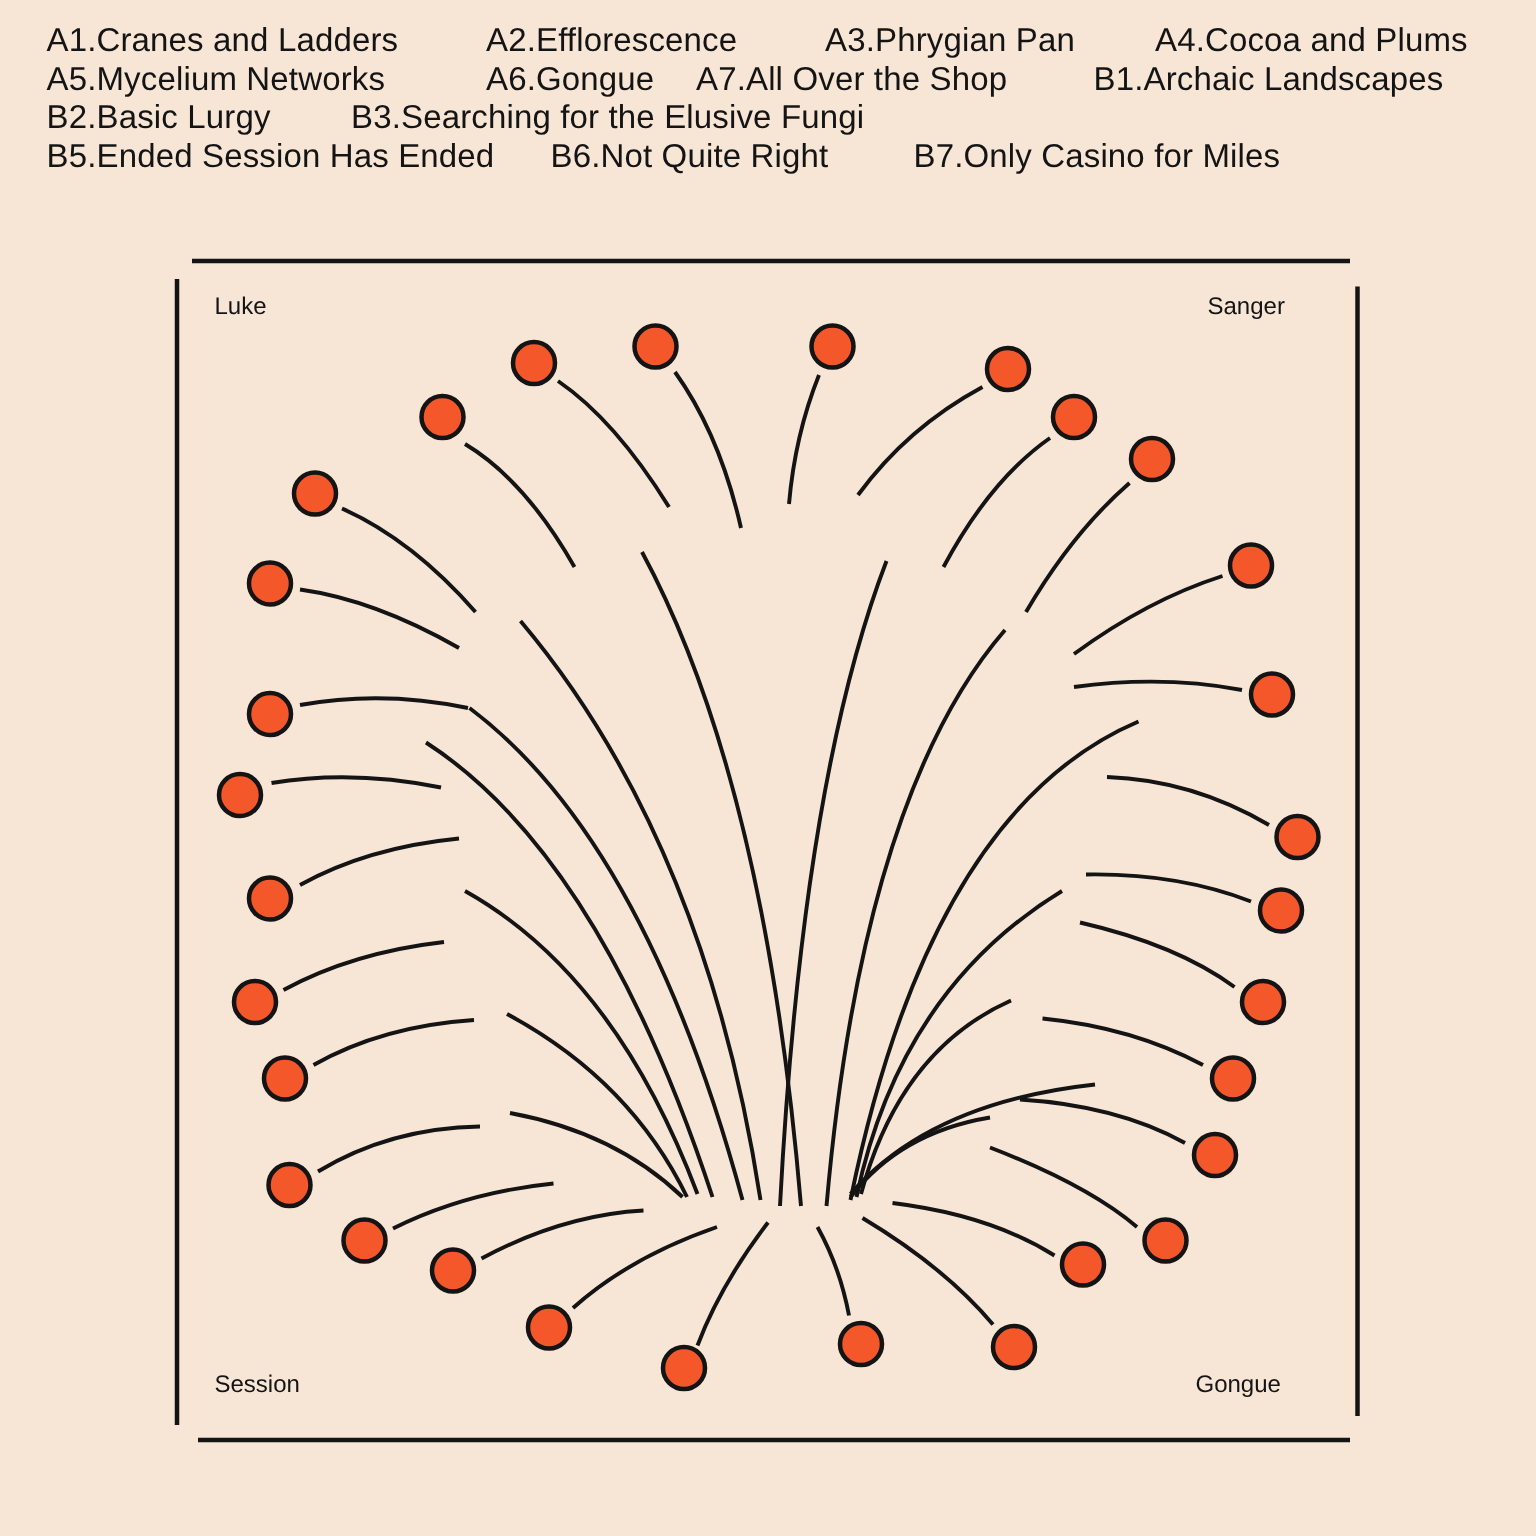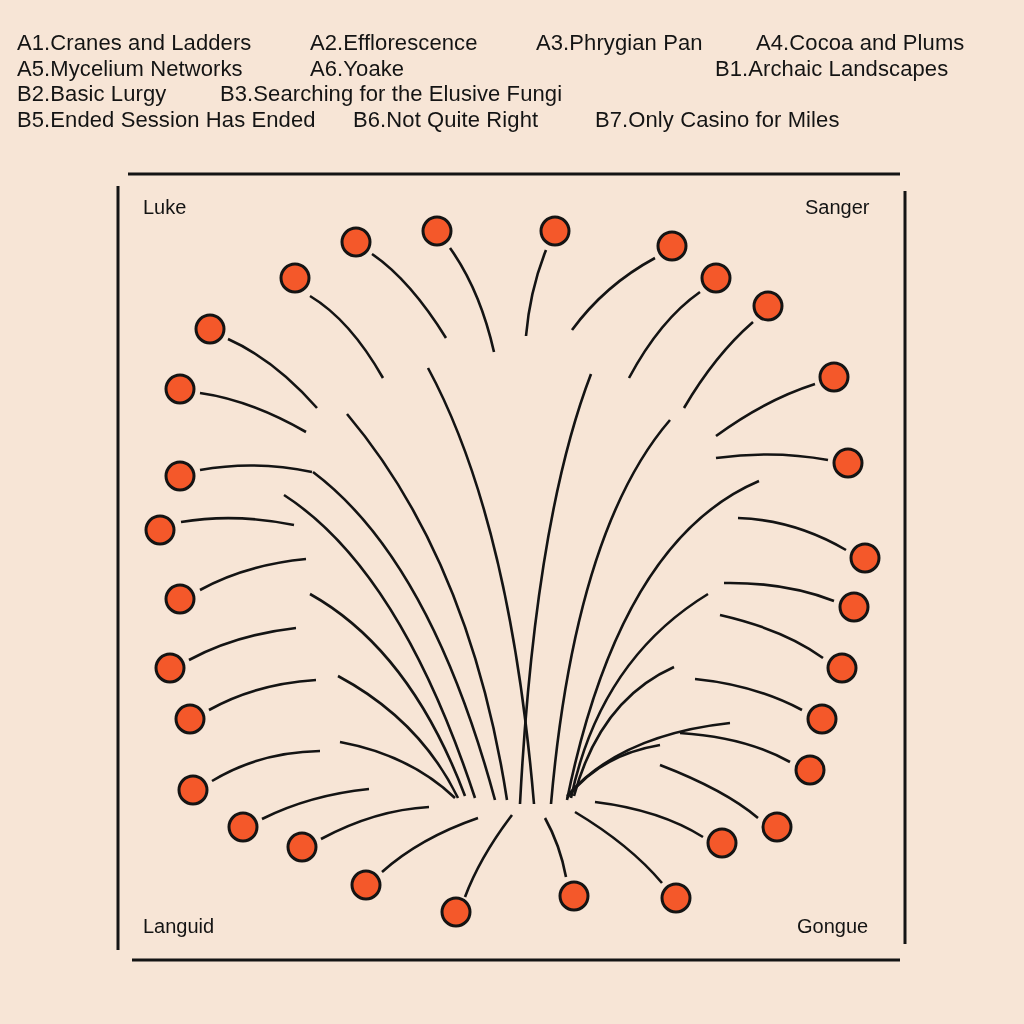--- a/index.html
+++ b/index.html
@@ -8,39 +8,40 @@
     background: #F7E5D6;
     font-family: "Liberation Sans", sans-serif;
     color: #141414;
     position: relative;
   }
   .tracklist {
     position: absolute; left: 17px; top: 14px; width: 1000px;
     font-size: 22px; line-height: 25.5px; letter-spacing: 0.1px;
   }
   .track-row { white-space: nowrap; height: 25.5px; position: relative; }
-  .track { position: absolute; top: 16px; }
+  .track { position: absolute; top: 0; margin-left: 14px; }
   .corner {
-    position: absolute; font-size: 20px; color: #141414;
+    position: absolute; font-size: 16px; color: #141414;
   }
   svg.art { position: absolute; left: 0; top: 0; }
 </style>
 </head>
 <body>
 
 <div class="tracklist">
   <div class="track-row">
     <span class="track" style="left:0px">A1.Cranes and Ladders</span>
     <span class="track" style="left:293px">A2.Efflorescence</span>
     <span class="track" style="left:519px">A3.Phrygian Pan</span>
     <span class="track" style="left:739px">A4.Cocoa and Plums</span>
   </div>
   <div class="track-row">
     <span class="track" style="left:0px">A5.Mycelium Networks</span>
-    <span class="track" style="left:293px">A6.Yoake</span>
+    <span class="track" style="left:293px">A6.Gongue</span>
+    <span class="track" style="left:433px">A7.All Over the Shop</span>
     <span class="track" style="left:698px">B1.Archaic Landscapes</span>
   </div>
   <div class="track-row">
     <span class="track" style="left:0px">B2.Basic Lurgy</span>
     <span class="track" style="left:203px">B3.Searching for the Elusive Fungi</span>
   </div>
   <div class="track-row">
     <span class="track" style="left:0px">B5.Ended Session Has Ended</span>
     <span class="track" style="left:336px">B6.Not Quite Right</span>
     <span class="track" style="left:578px">B7.Only Casino for Miles</span>
@@ -131,14 +132,14 @@
       <circle cx="810" cy="770" r="14" fill="#F4582A" stroke="#141414" stroke-width="3"></circle>
       <circle cx="777" cy="827" r="14" fill="#F4582A" stroke="#141414" stroke-width="3"></circle>
       <circle cx="722" cy="843" r="14" fill="#F4582A" stroke="#141414" stroke-width="3"></circle>
       <circle cx="676" cy="898" r="14" fill="#F4582A" stroke="#141414" stroke-width="3"></circle>
       <circle cx="574" cy="896" r="14" fill="#F4582A" stroke="#141414" stroke-width="3"></circle>
     </g>
 </svg>
 
 <div class="corner" style="left:143px; top:196px;">Luke</div>
 <div class="corner" style="left:805px; top:196px;">Sanger</div>
-<div class="corner" style="left:143px; top:915px;">Languid</div>
+<div class="corner" style="left:143px; top:915px;">Session</div>
 <div class="corner" style="left:797px; top:915px;">Gongue</div>
 
 </body></html>

